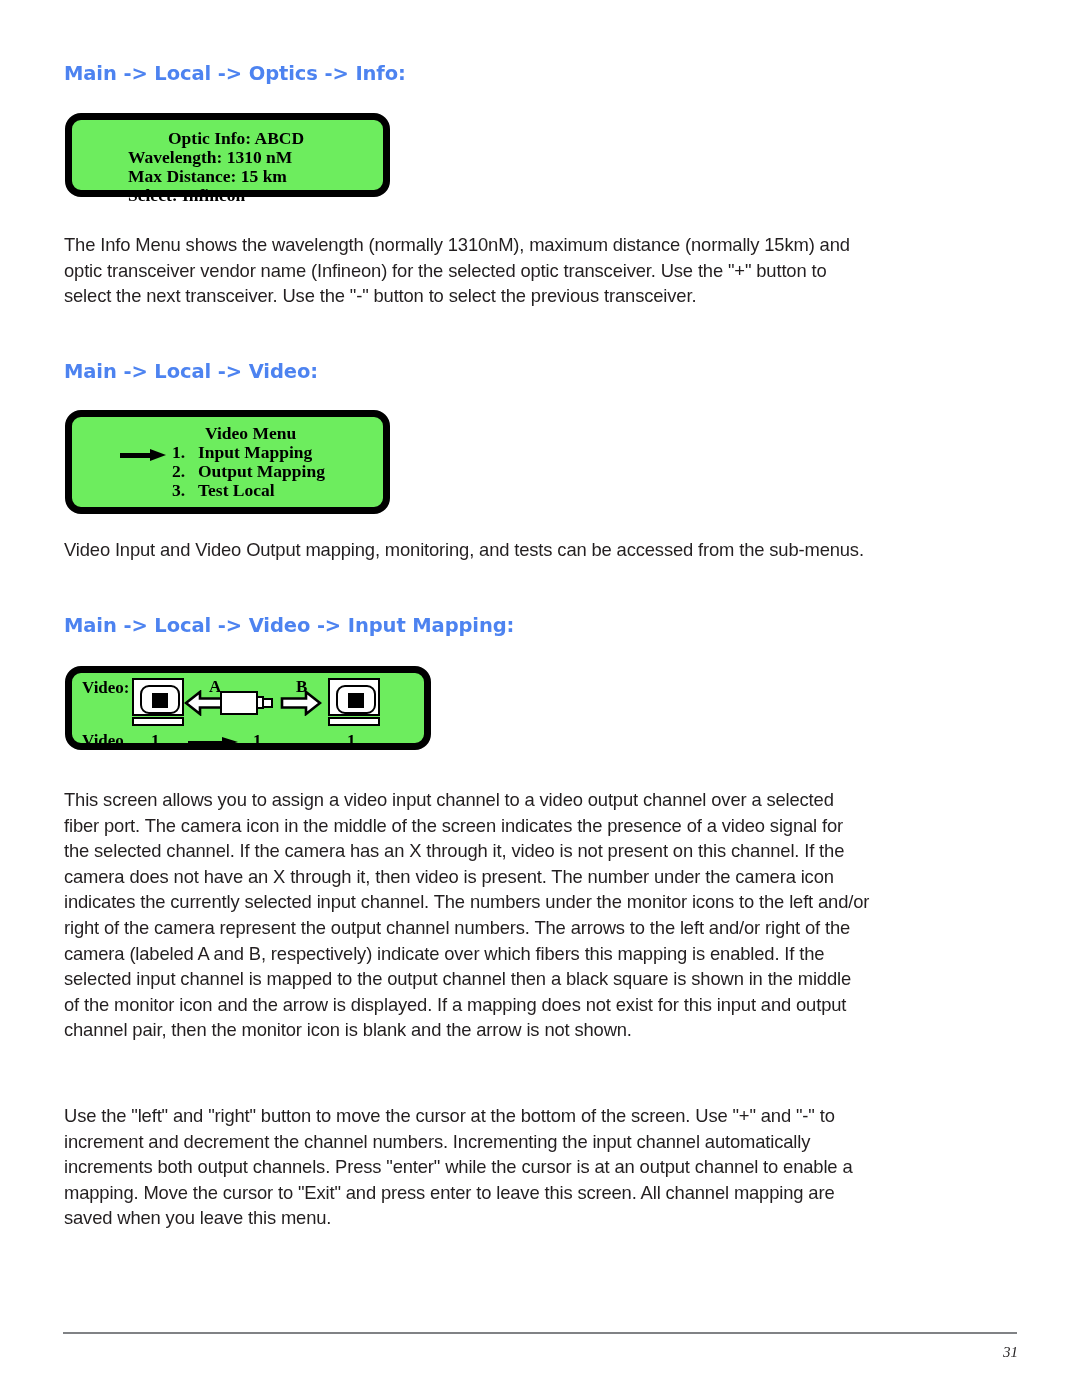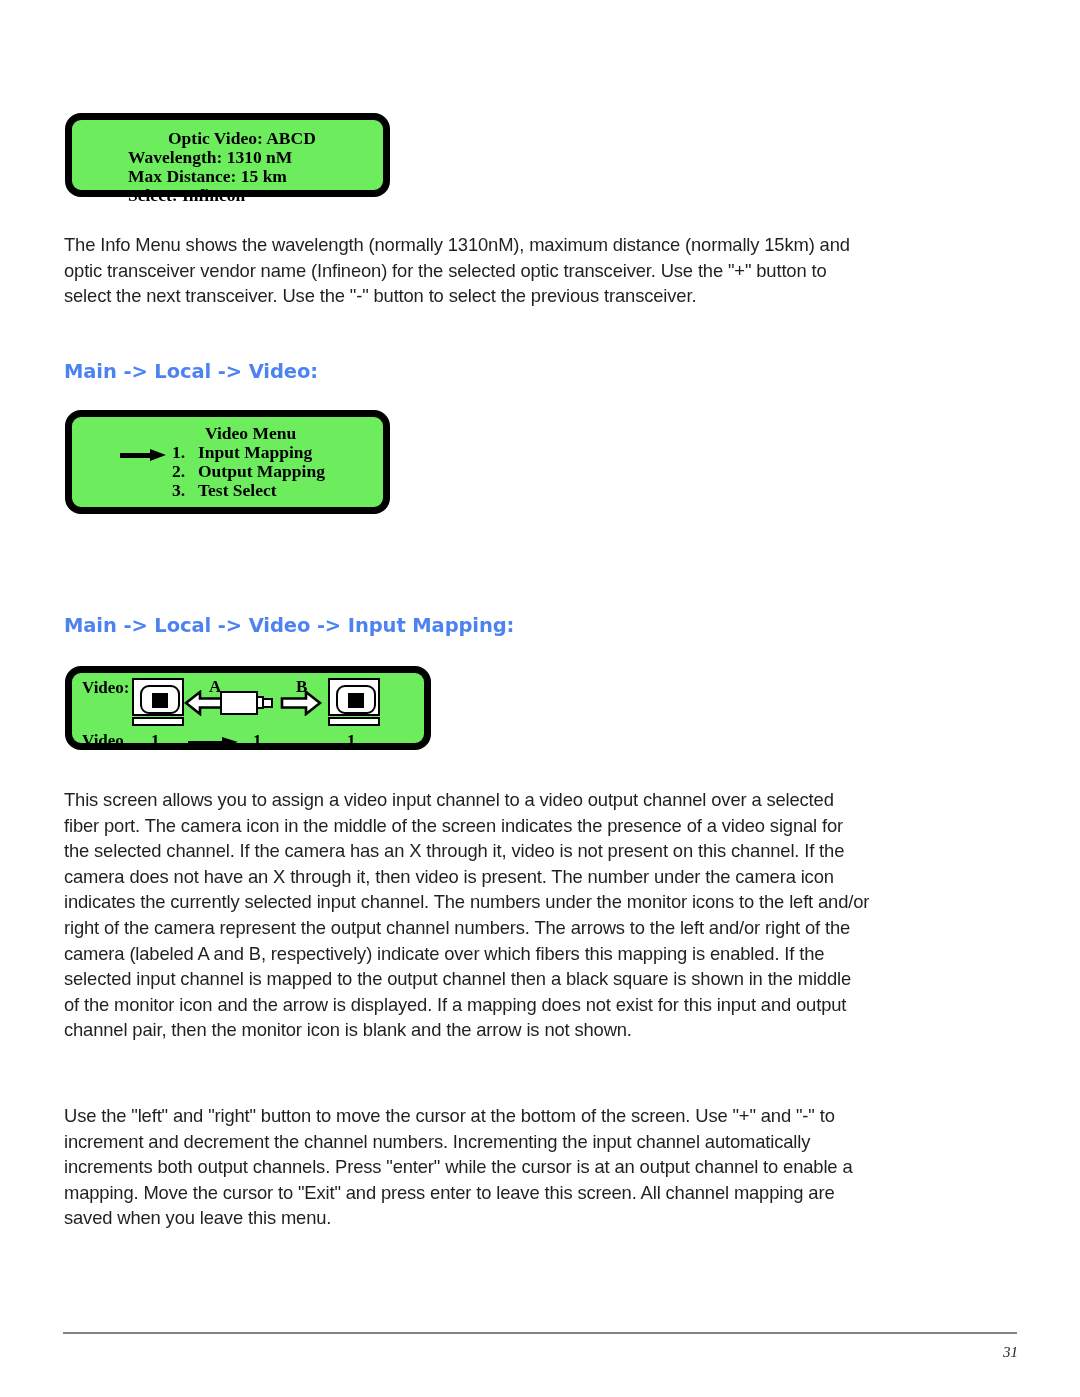--- a/index.html
+++ b/index.html
@@ -261,24 +261,25 @@
     font-style: italic;
     font-size: 15px;
     color: #231f20;
   }
 </style>
 </head>
 <body>
 
 <div class="page">
 
+  <div class="heading" style="top:62px;">Main -&gt; Local -&gt; Optics -&gt; Info:</div>
 
   <div class="lcd" id="lcd-optic-info">
     <div class="lcd-inner">
-      <div class="lcd-line l1">Optic Video: ABCD</div>
+      <div class="lcd-line l1">Optic Info: ABCD</div>
       <div class="lcd-line l2">Wavelength: 1310 nM</div>
       <div class="lcd-line l3">Max Distance: 15 km</div>
       <div class="lcd-line l4">Select: Infineon</div>
     </div>
   </div>
 
   <div class="para" style="top:232px;">The Info Menu shows the wavelength (normally 1310nM), maximum distance (normally 15km) and optic transceiver vendor name (Infineon) for the selected optic transceiver. Use the "+" button to select the next transceiver. Use the "-" button to select the previous transceiver.</div>
 
   <div class="heading" style="top:360px;">Main -&gt; Local -&gt; Video:</div>
 
@@ -289,25 +290,26 @@
         <div class="head"></div>
       </div>
       <div class="lcd-line l1">Video Menu</div>
       <div class="lcd-line l2">
         <span class="menu-num">1.</span><span>Input Mapping</span>
       </div>
       <div class="lcd-line l3">
         <span class="menu-num">2.</span><span>Output Mapping</span>
       </div>
       <div class="lcd-line l4">
-        <span class="menu-num">3.</span><span>Test Select</span>
+        <span class="menu-num">3.</span><span>Test Local</span>
       </div>
     </div>
   </div>
 
+  <div class="para" style="top:537px;">Video Input and Video Output mapping, monitoring, and tests can be accessed from the sub-menus.</div>
 
   <div class="heading" style="top:614px;">Main -&gt; Local -&gt; Video -&gt; Input Mapping:</div>
 
   <div class="lcd" id="lcd-input-mapping">
     <div class="lcd-inner">
 
       <div class="lcd3-label" id="lbl-video">Video:</div>
 
       <div class="monitor" id="monitor-left">
         <div class="body">

